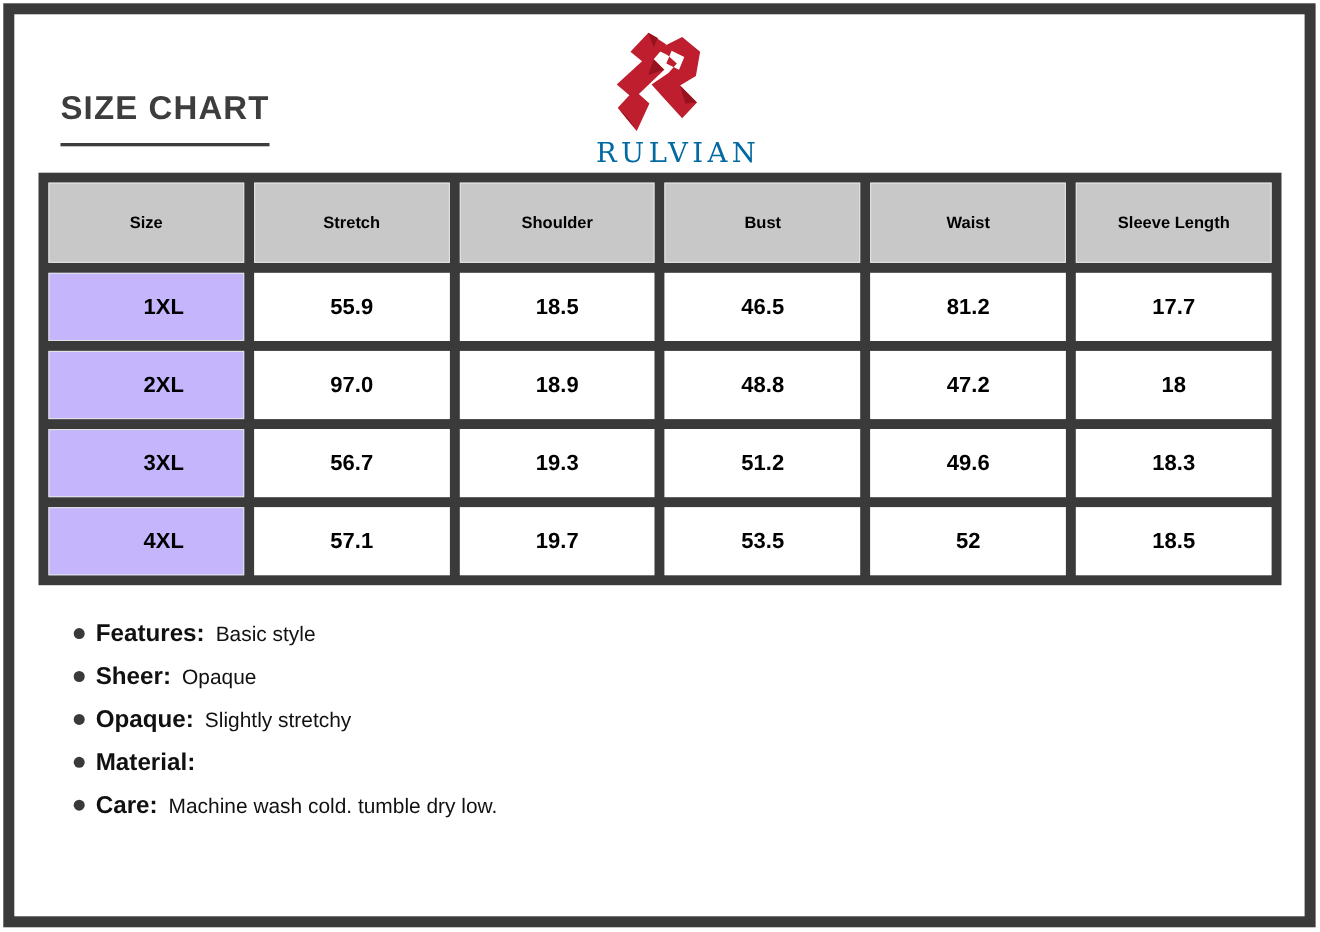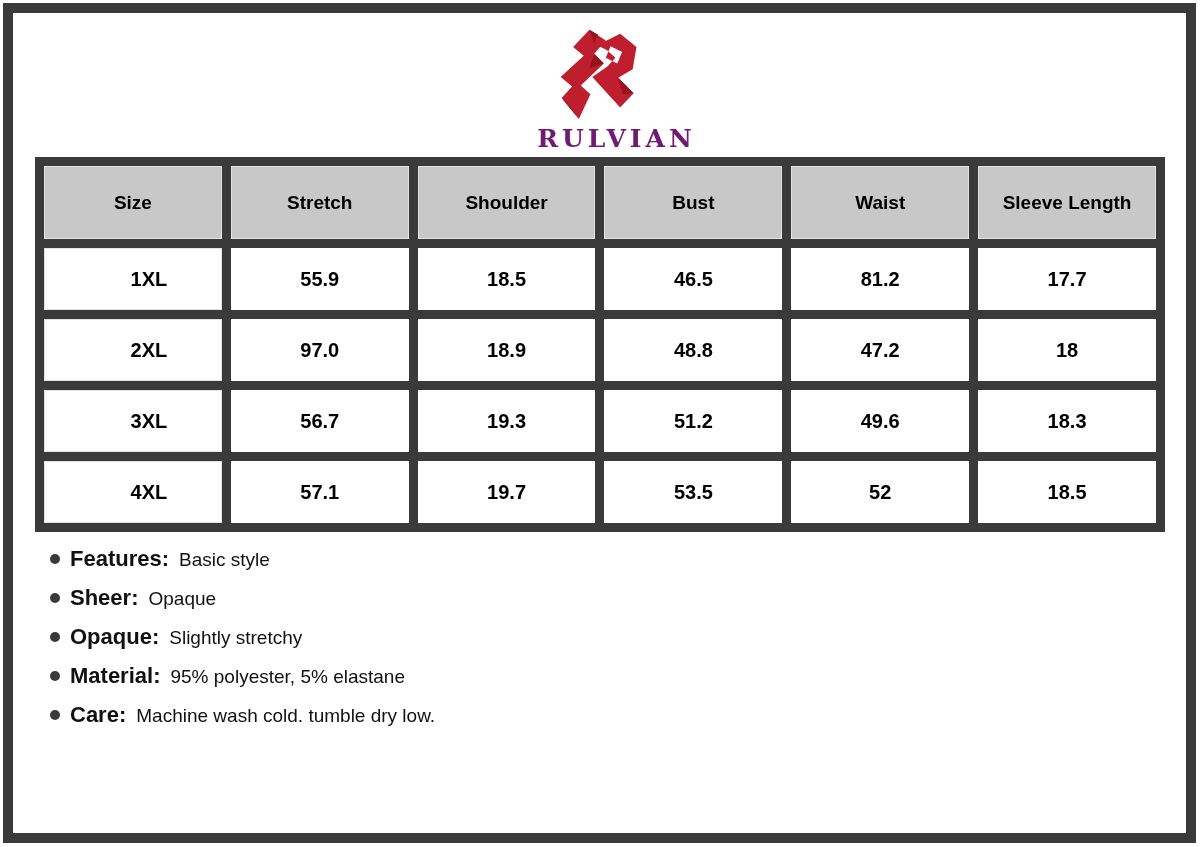--- a/index.html
+++ b/index.html
@@ -35,66 +35,66 @@
     left: 0; right: 0;
     top: 26px;
     text-align: center;
   }
   .brand svg { display: block; margin: 0 auto; }
   .logo-main { fill: #bf1e2e; }
   .logo-dark { fill: #96121f; }
   .wordmark {
     margin-top: 2px;
     font-family: "DejaVu Serif", serif;
-    font-weight: bold;
+    font-weight: normal;
     font-size: 25px;
     letter-spacing: 4px;
-    color: #701a75;
+    color: #0369a1;
     padding-left: 33px;
   }
   table.size-table {
     position: absolute;
     left: 35px;
     top: 157px;
     width: 1130px;
     height: 365px;
     background: #3a3a3a;
     border-collapse: separate;
     border-spacing: 9px;
     table-layout: fixed;
   }
   table.size-table th {
     background: #c8c8c8;
     height: 71px;
-    font-size: 19px;
+    font-size: 15px;
     font-weight: bold;
     color: #000;
     text-align: center;
     padding: 0;
     border: 1px solid #e2e2e2;
   }
   table.size-table td {
     background: #ffffff;
     height: 60px;
     font-size: 20px;
     font-weight: bold;
     color: #000;
     text-align: center;
     padding: 0;
   }
   table.size-table td.size-cell {
-    background: #ffffff;
+    background: #c4b5fd;
     border: 1px solid #e2e2e2;
     padding-left: 32px;
   }
   ul.details {
     position: absolute;
     left: 50px;
     top: 546px;
-    margin: 0;
+    margin: 17px;
     padding: 0;
     list-style: none;
   }
   ul.details li {
     display: flex;
     align-items: baseline;
     margin-bottom: 13px;
     white-space: nowrap;
   }
   .dot {
@@ -118,20 +118,21 @@
     color: #111111;
   }
 </style>
 </head>
 <body>
 
 <div class="page">
 
   <div class="frame"></div>
 
+  <h1 class="title">SIZE CHART</h1>
 
   <div class="brand">
     <svg width="110" height="96" viewBox="0 0 110 100" aria-hidden="true">
       <polygon class="logo-main" points="44,4 61,15 49,29 59,39 35,62 45,71 33,97 15,75 26,63 14,53 38,31 27,22"></polygon>
       <path class="logo-main" fill-rule="evenodd" d="M52,20 L76,8 L93,22 L89,45 L74,54 L90,70 L76,85 L57,64 L47,53 L63,42 L71,33 L62,25 Z M66,21 L78,27 L73,39 L61,33 Z"></path>
       <polygon class="logo-dark" points="49,29 59,39 44,44"></polygon>
       <polygon class="logo-dark" points="33,97 15,75 24,84"></polygon>
       <polygon class="logo-dark" points="74,54 90,70 79,71"></polygon>
       <polygon class="logo-dark" points="44,4 53,9 49,18"></polygon>
     </svg>
@@ -197,21 +198,20 @@
       <span class="detail-value">Opaque</span>
     </li>
     <li>
       <span class="dot"></span>
       <span class="detail-label">Opaque:</span>
       <span class="detail-value">Slightly stretchy</span>
     </li>
     <li>
       <span class="dot"></span>
       <span class="detail-label">Material:</span>
-      <span class="detail-value">95% polyester, 5% elastane</span>
     </li>
     <li>
       <span class="dot"></span>
       <span class="detail-label">Care:</span>
       <span class="detail-value">Machine wash cold. tumble dry low.</span>
     </li>
   </ul>
 
 </div>
 

